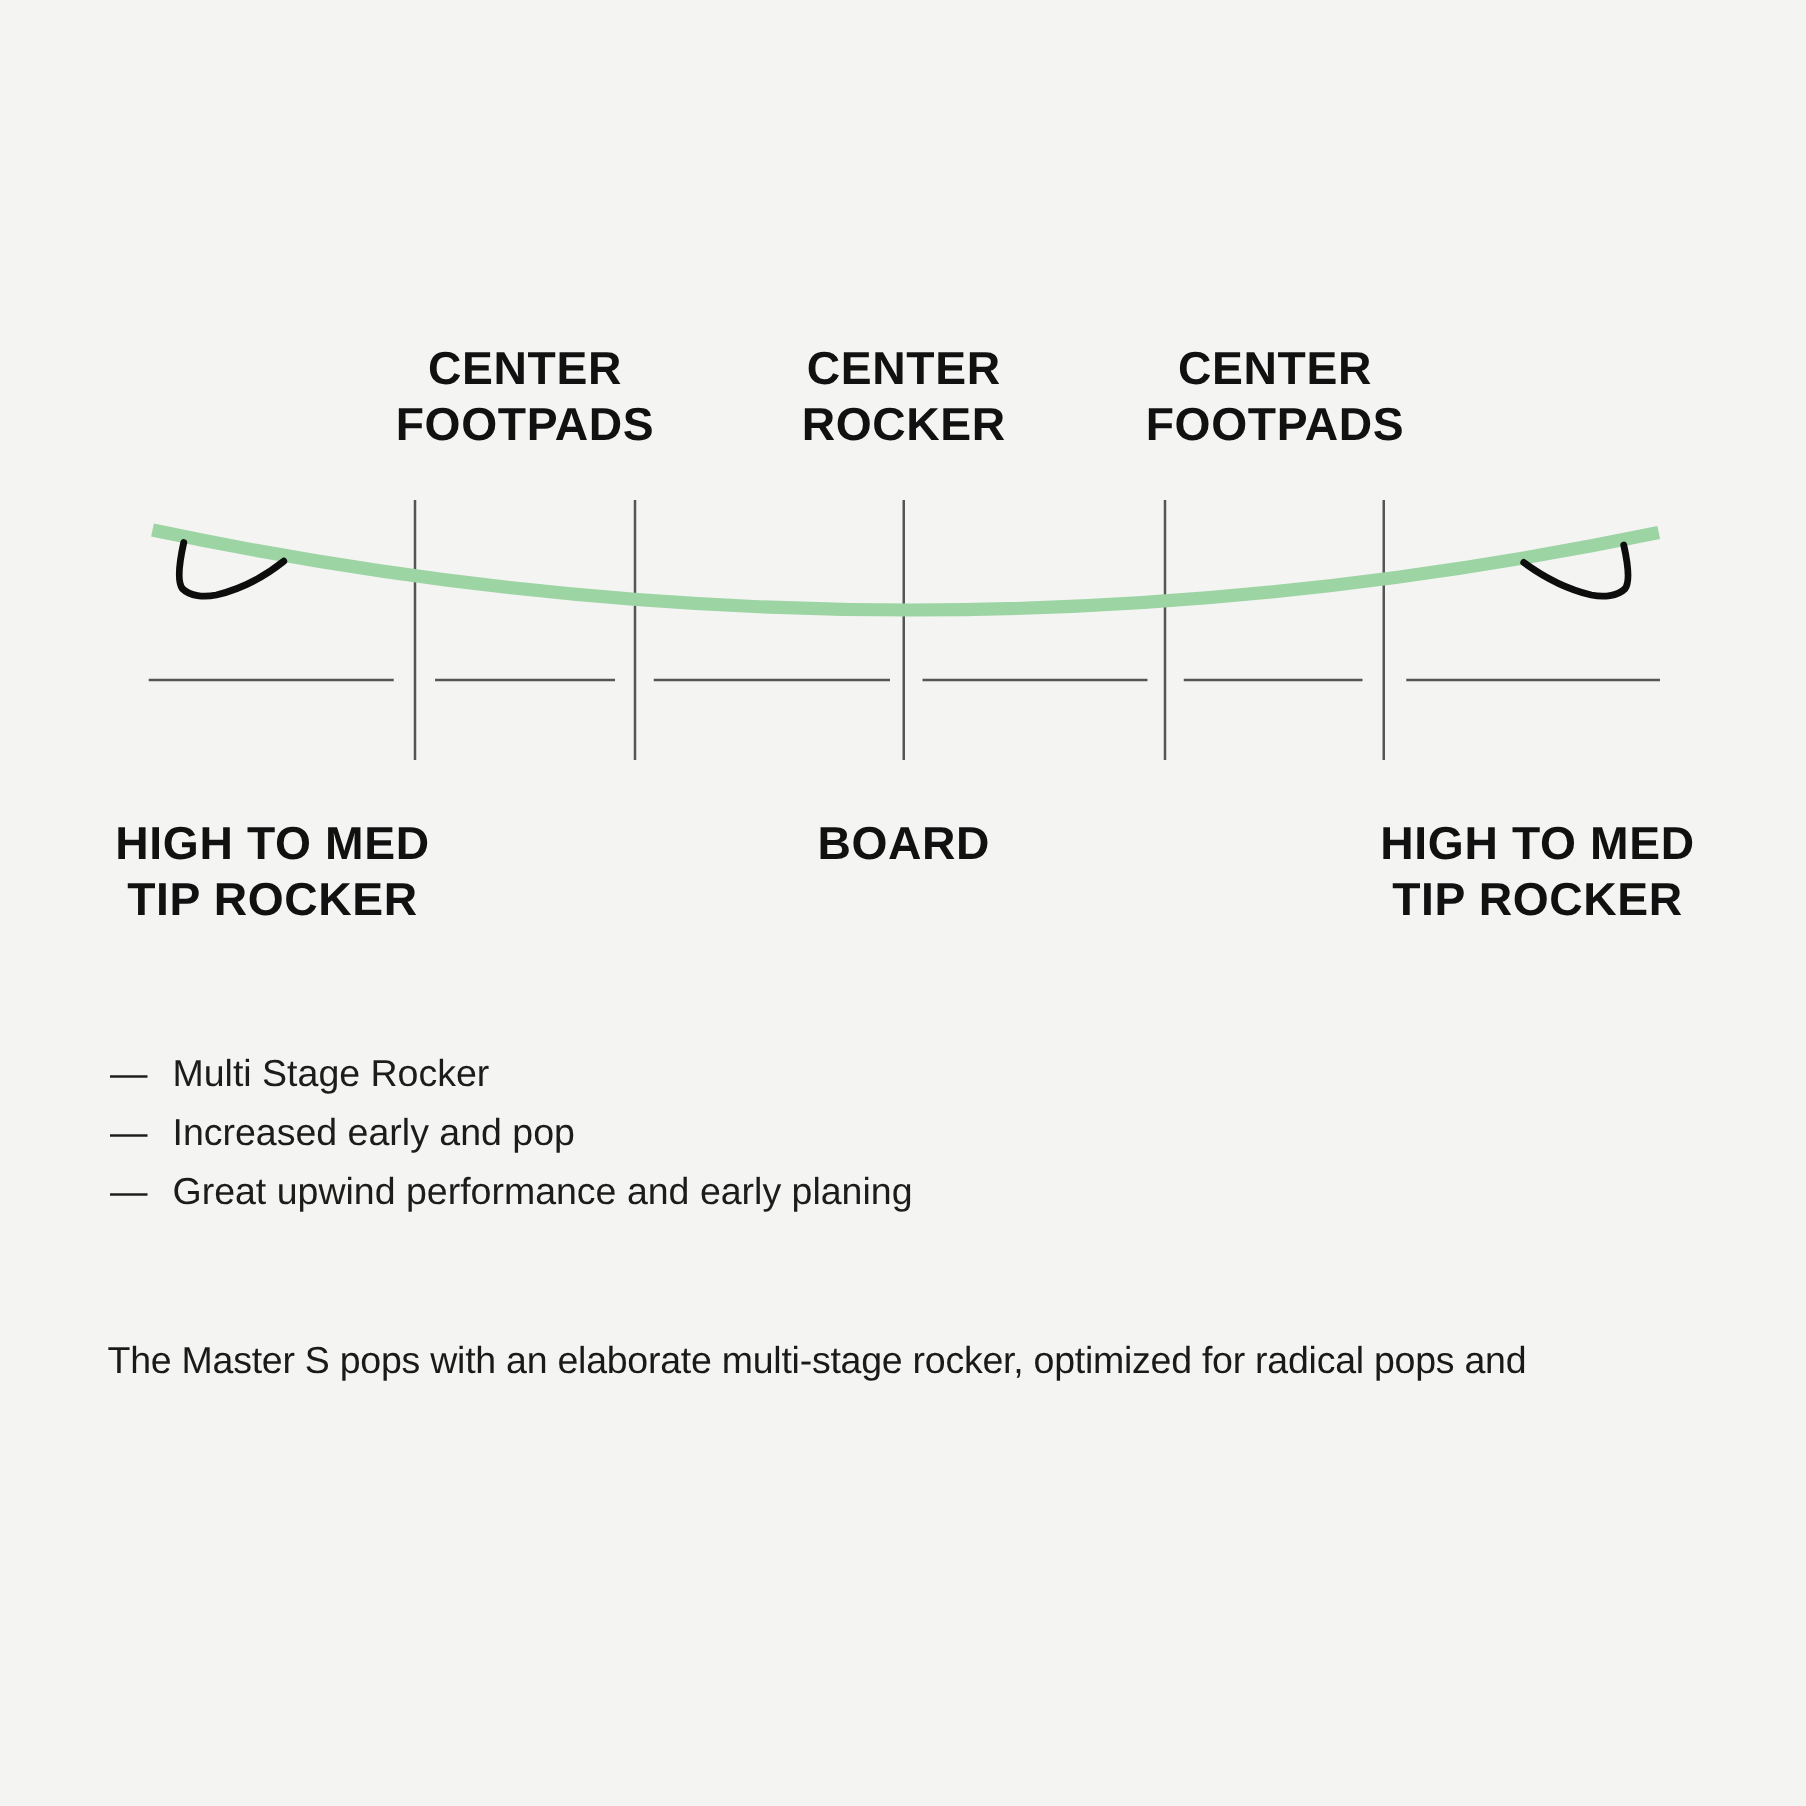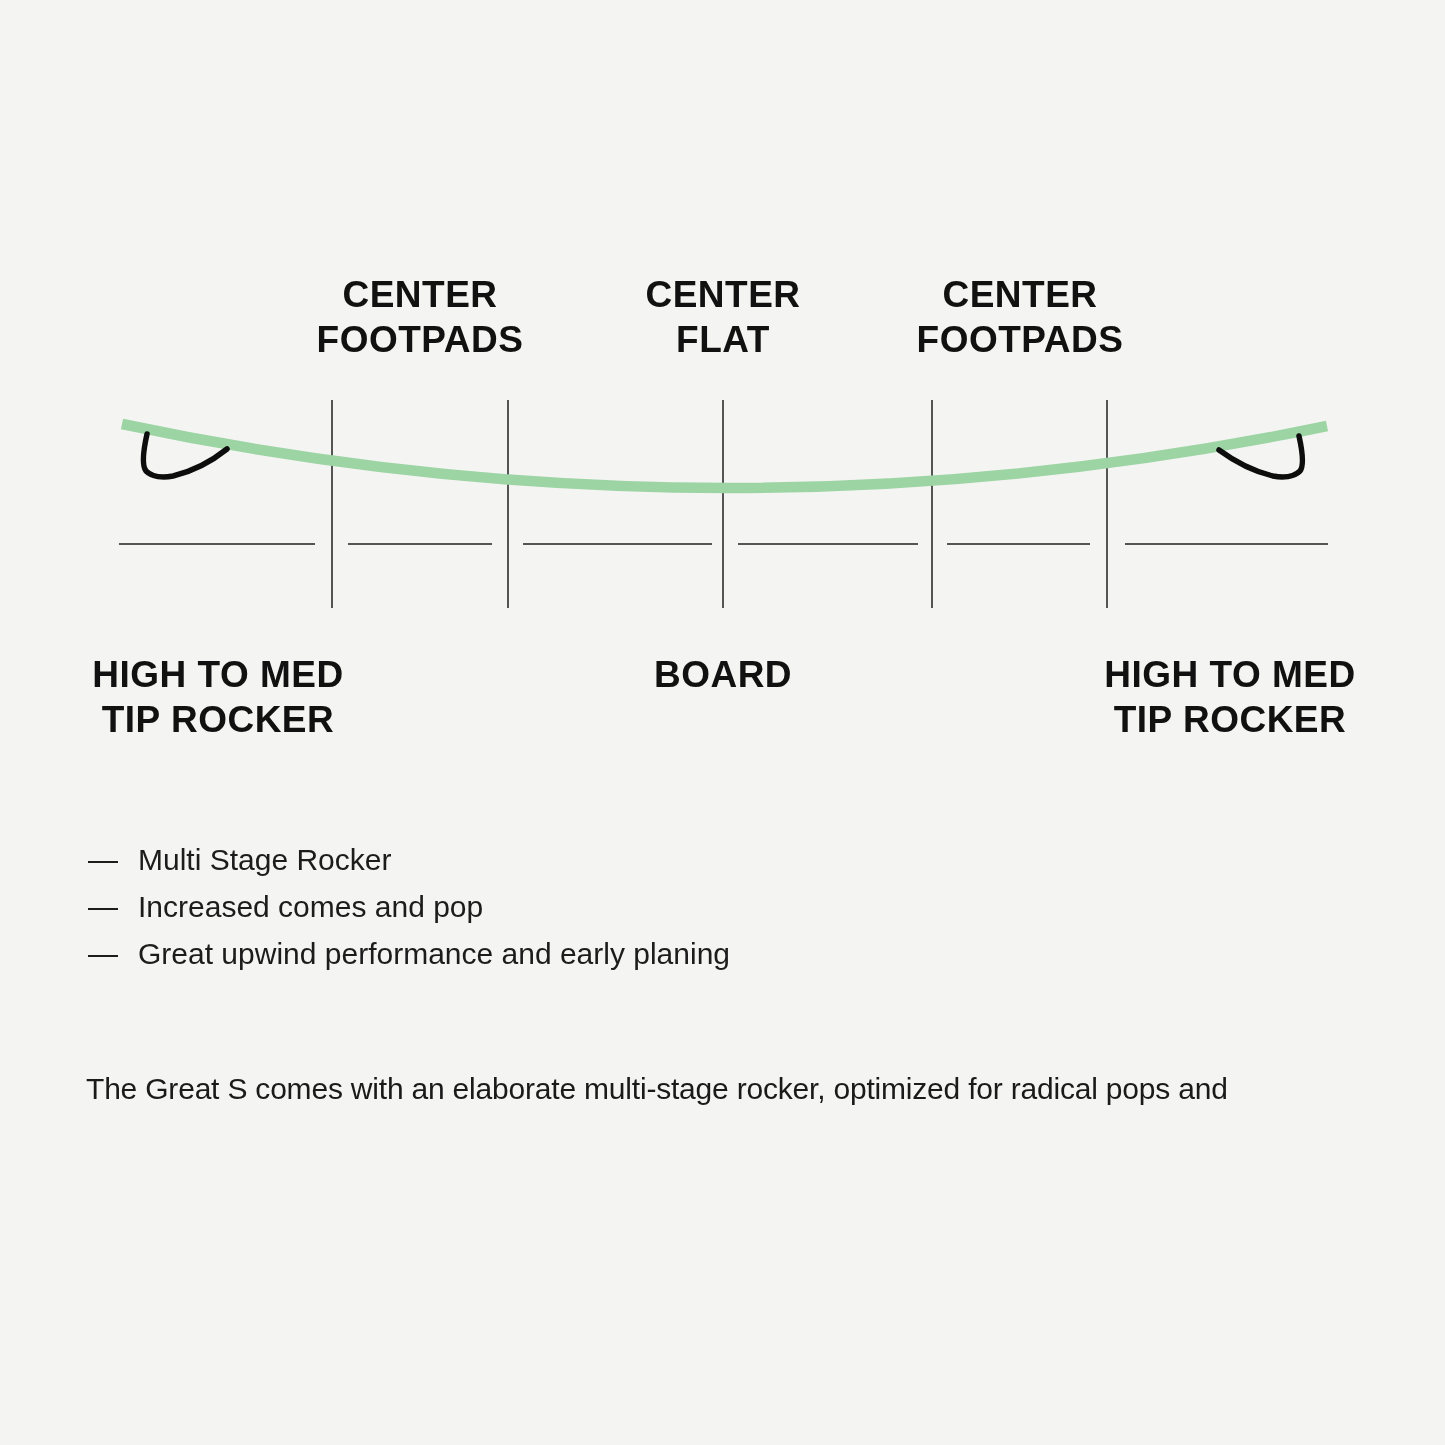--- a/index.html
+++ b/index.html
@@ -91,21 +91,21 @@
 
     <path d="M 1299 436 C 1303 454 1304 466 1300 471 C 1294 477 1283 478 1273 476 C 1252 471 1234 461 1219 450" fill="none" stroke="#0d0d0d" stroke-width="5.5" stroke-linecap="round"></path>
   </svg>
 
   <div class="diagram-label top-row" style="left:420px">
     <span>CENTER</span>
     <span>FOOTPADS</span>
   </div>
   <div class="diagram-label top-row" style="left:723px">
     <span>CENTER</span>
-    <span>FLAT</span>
+    <span>ROCKER</span>
   </div>
   <div class="diagram-label top-row" style="left:1020px">
     <span>CENTER</span>
     <span>FOOTPADS</span>
   </div>
 
   <div class="diagram-label bottom-row" style="left:218px">
     <span>HIGH TO MED</span>
     <span>TIP ROCKER</span>
   </div>
@@ -117,25 +117,25 @@
     <span>TIP ROCKER</span>
   </div>
 
   <div class="feature-list">
     <div class="feature-row">
       <span class="dash">—</span>
       <span>Multi Stage Rocker</span>
     </div>
     <div class="feature-row">
       <span class="dash">—</span>
-      <span>Increased comes and pop</span>
+      <span>Increased early and pop</span>
     </div>
     <div class="feature-row">
       <span class="dash">—</span>
       <span>Great upwind performance and early planing</span>
     </div>
   </div>
 
   <div class="description">
-    <span>The Great S comes with an elaborate multi-stage rocker, optimized for radical pops and</span>
+    <span>The Master S pops with an elaborate multi-stage rocker, optimized for radical pops and</span>
   </div>
 
 </div>
 
 </body></html>

